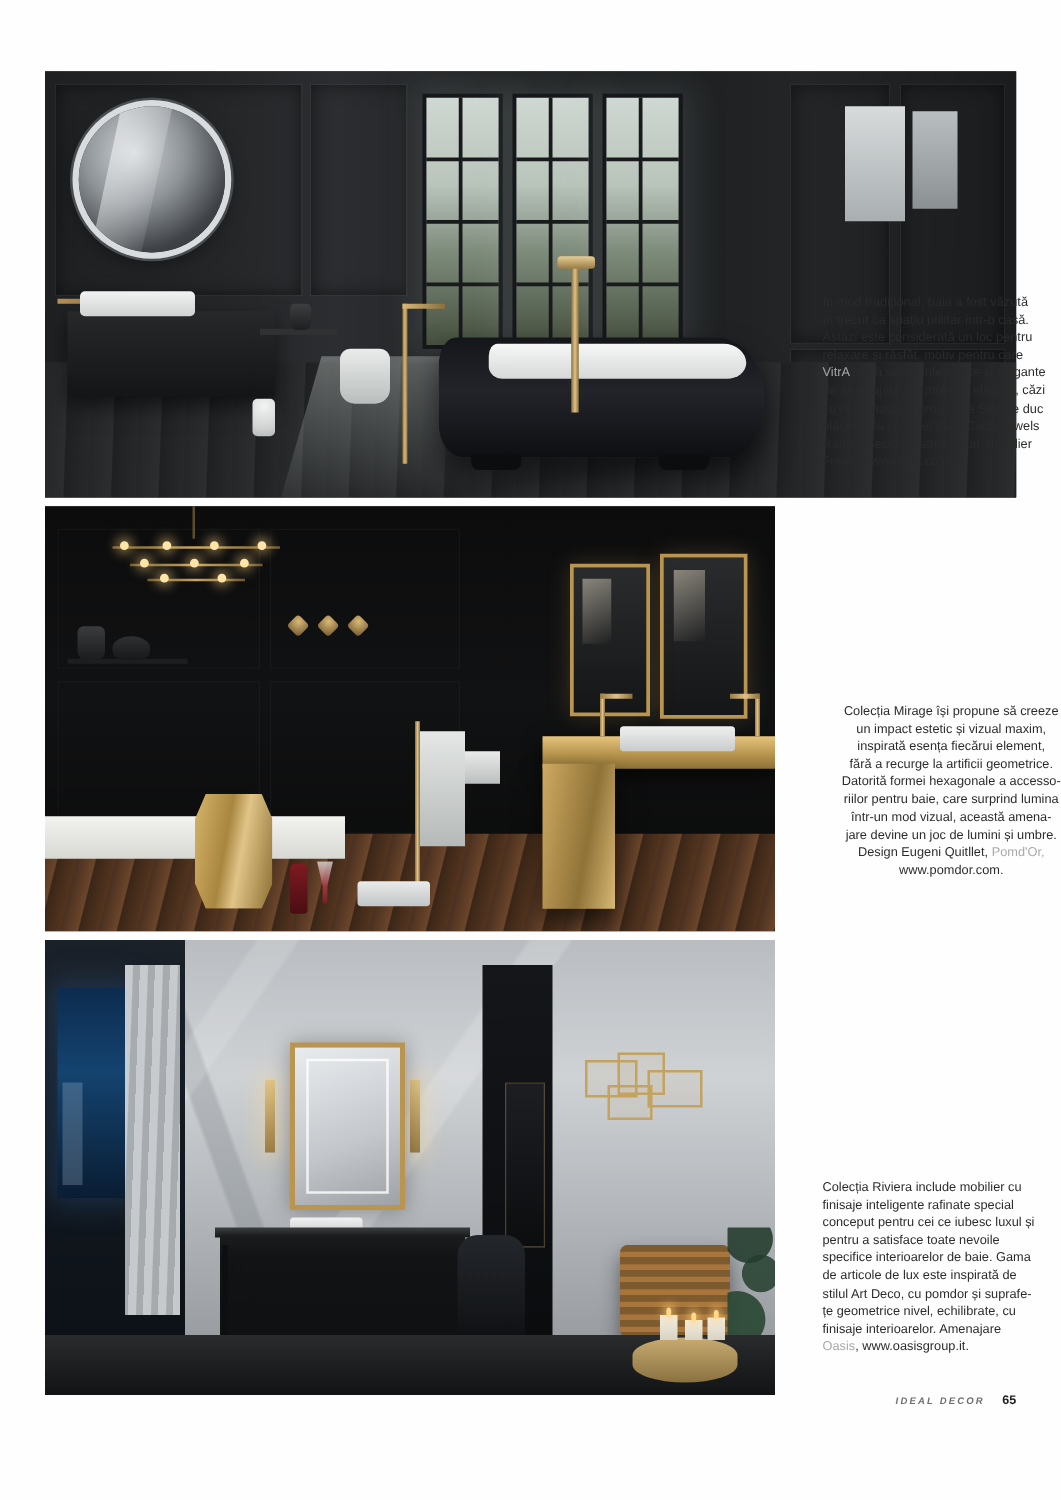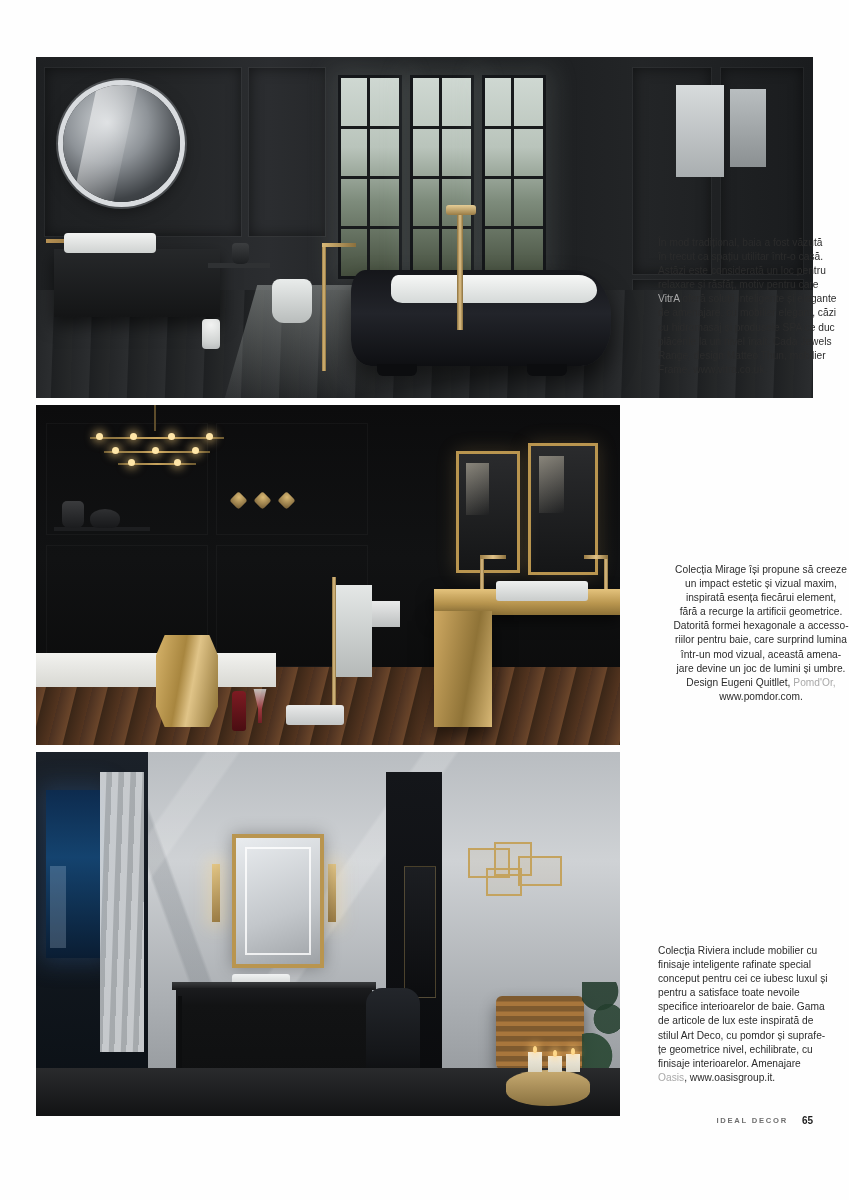--- a/index.html
+++ b/index.html
@@ -386,20 +386,21 @@
   #cap3 { left: 617px; top: 944px; width: 206px; }
 
   
   .footer {
     position: absolute; right: 36px; top: 1115px;
     display: flex; align-items: center; gap: 14px;
   }
   .footer-brand {
     font-size: 7.6px; letter-spacing: 0.23em; color: #6f6f6f;
     font-weight: 700;
+    font-style: italic;
   }
   .footer-page {
     font-size: 10px; font-weight: 700; color: #1d1d1d;
   }
 </style>
 </head>
 <body>
 
 <div class="page">
 

